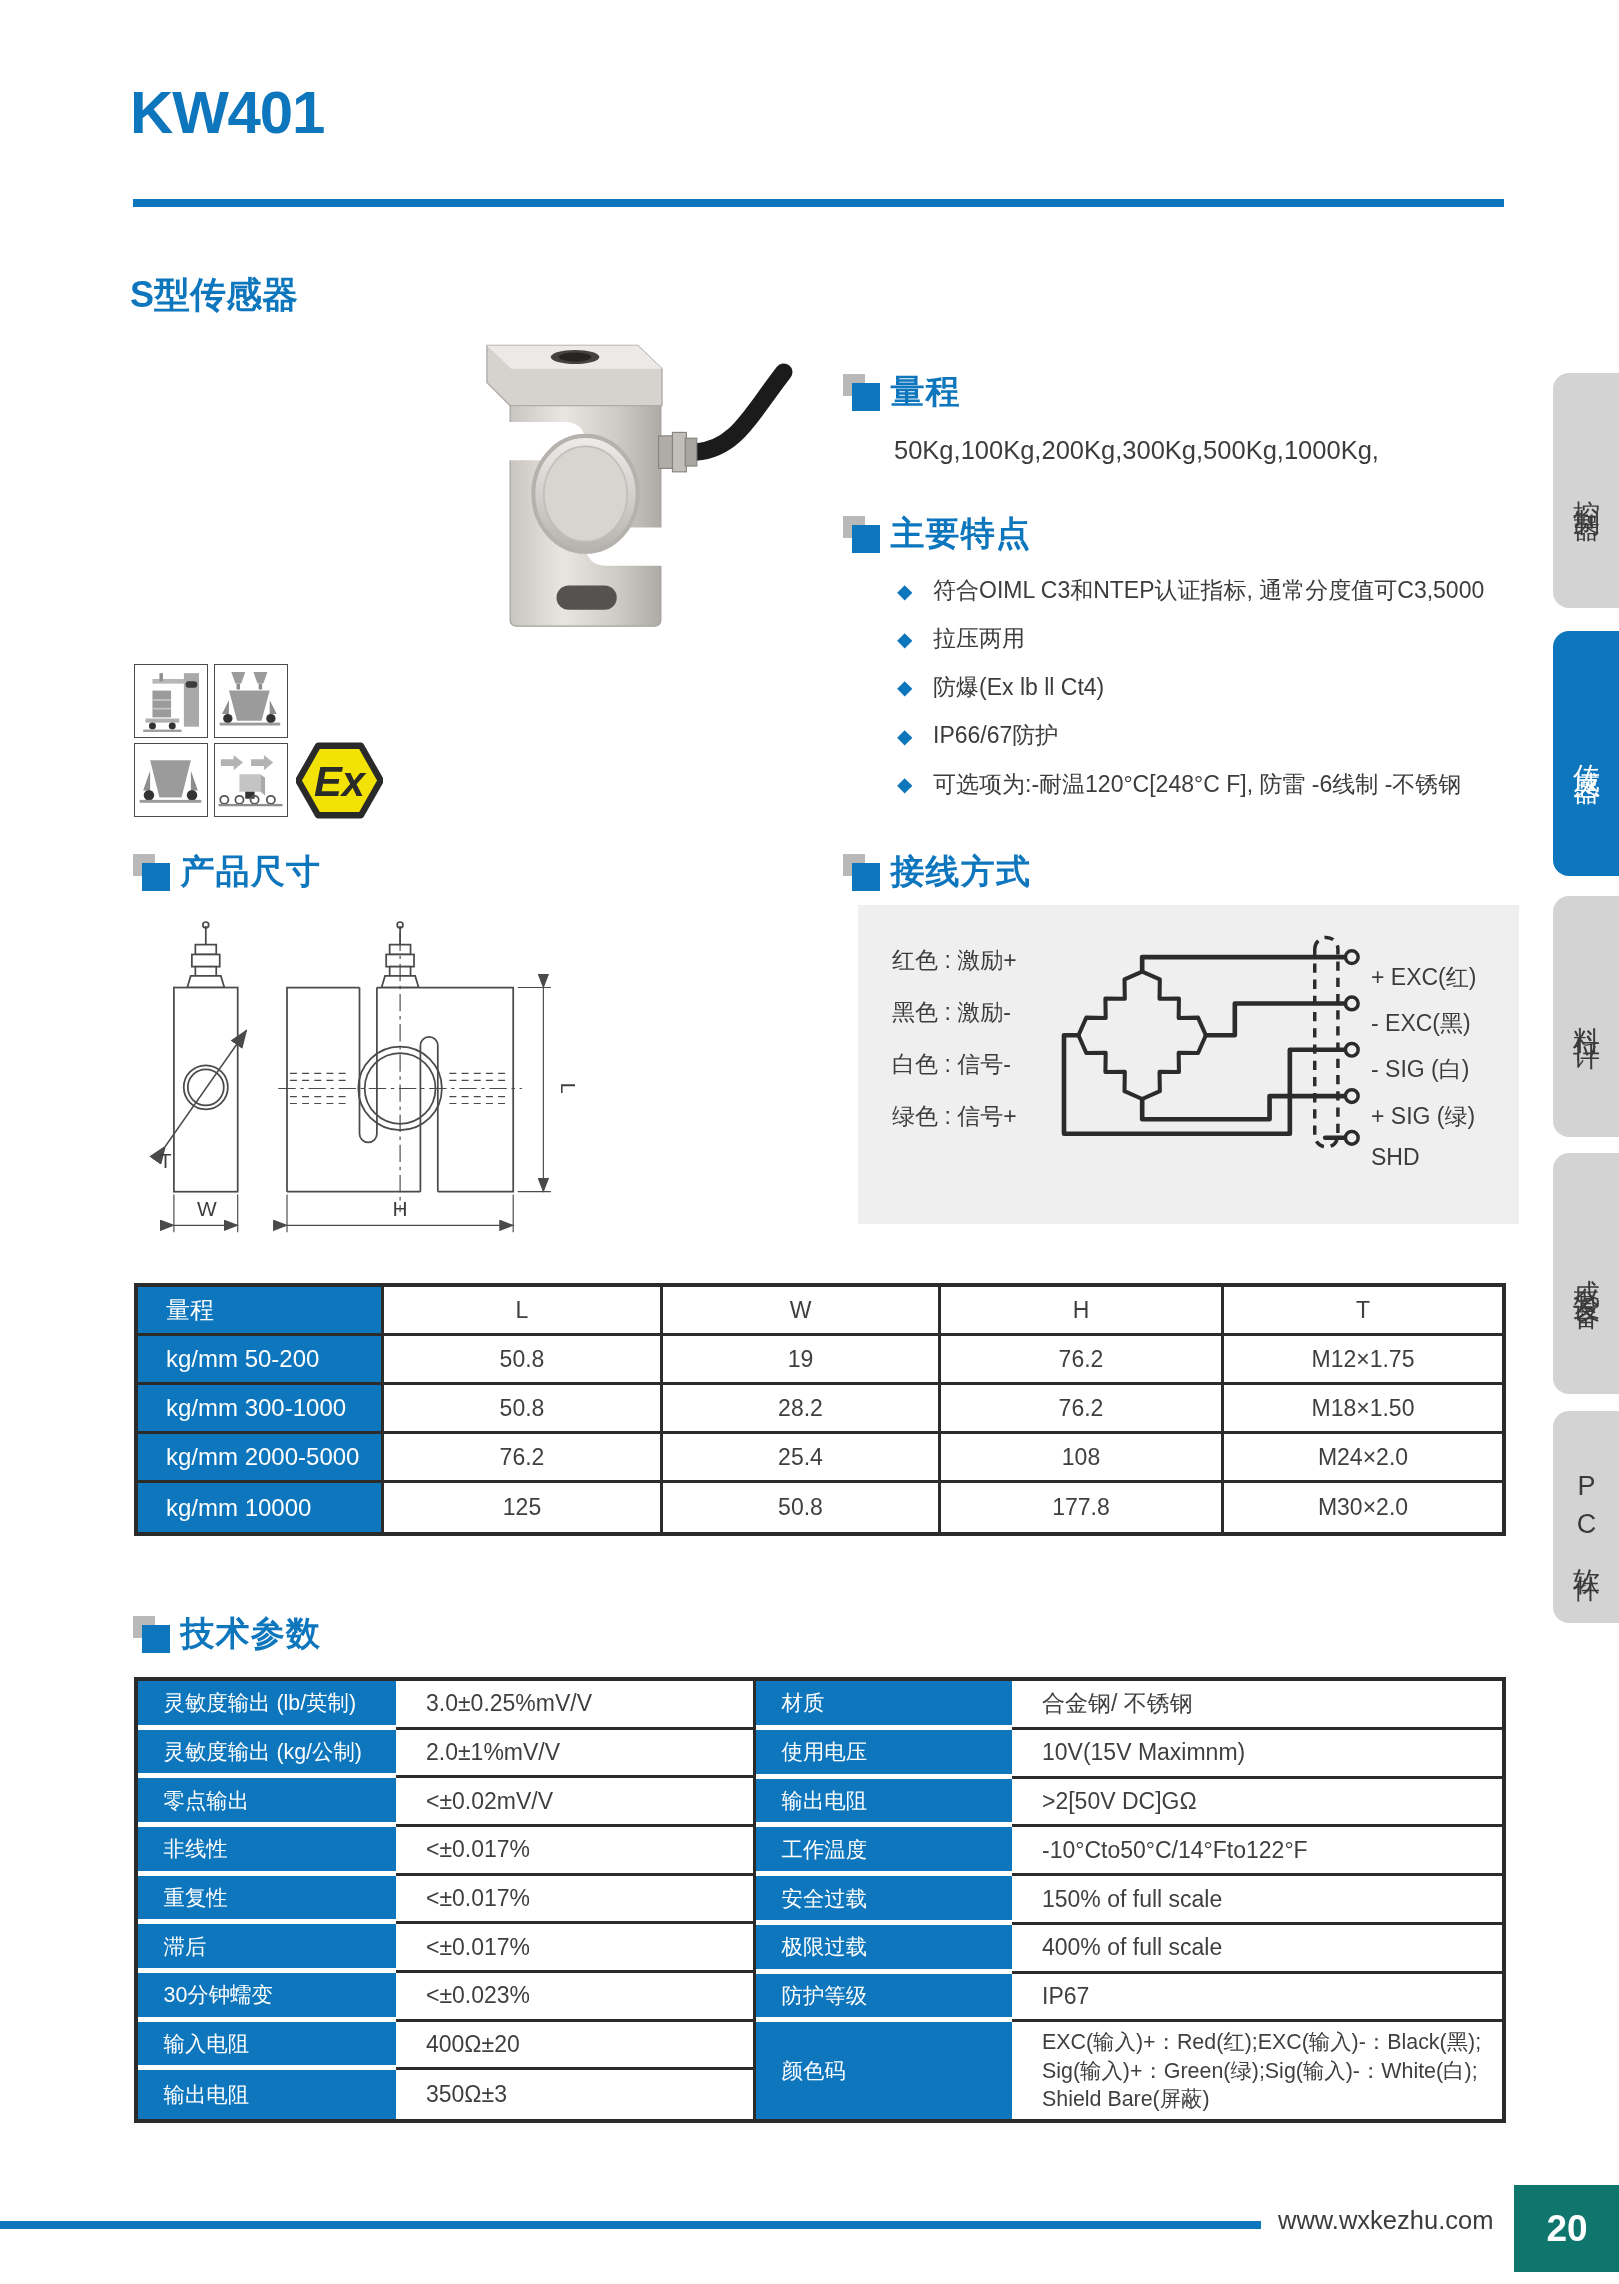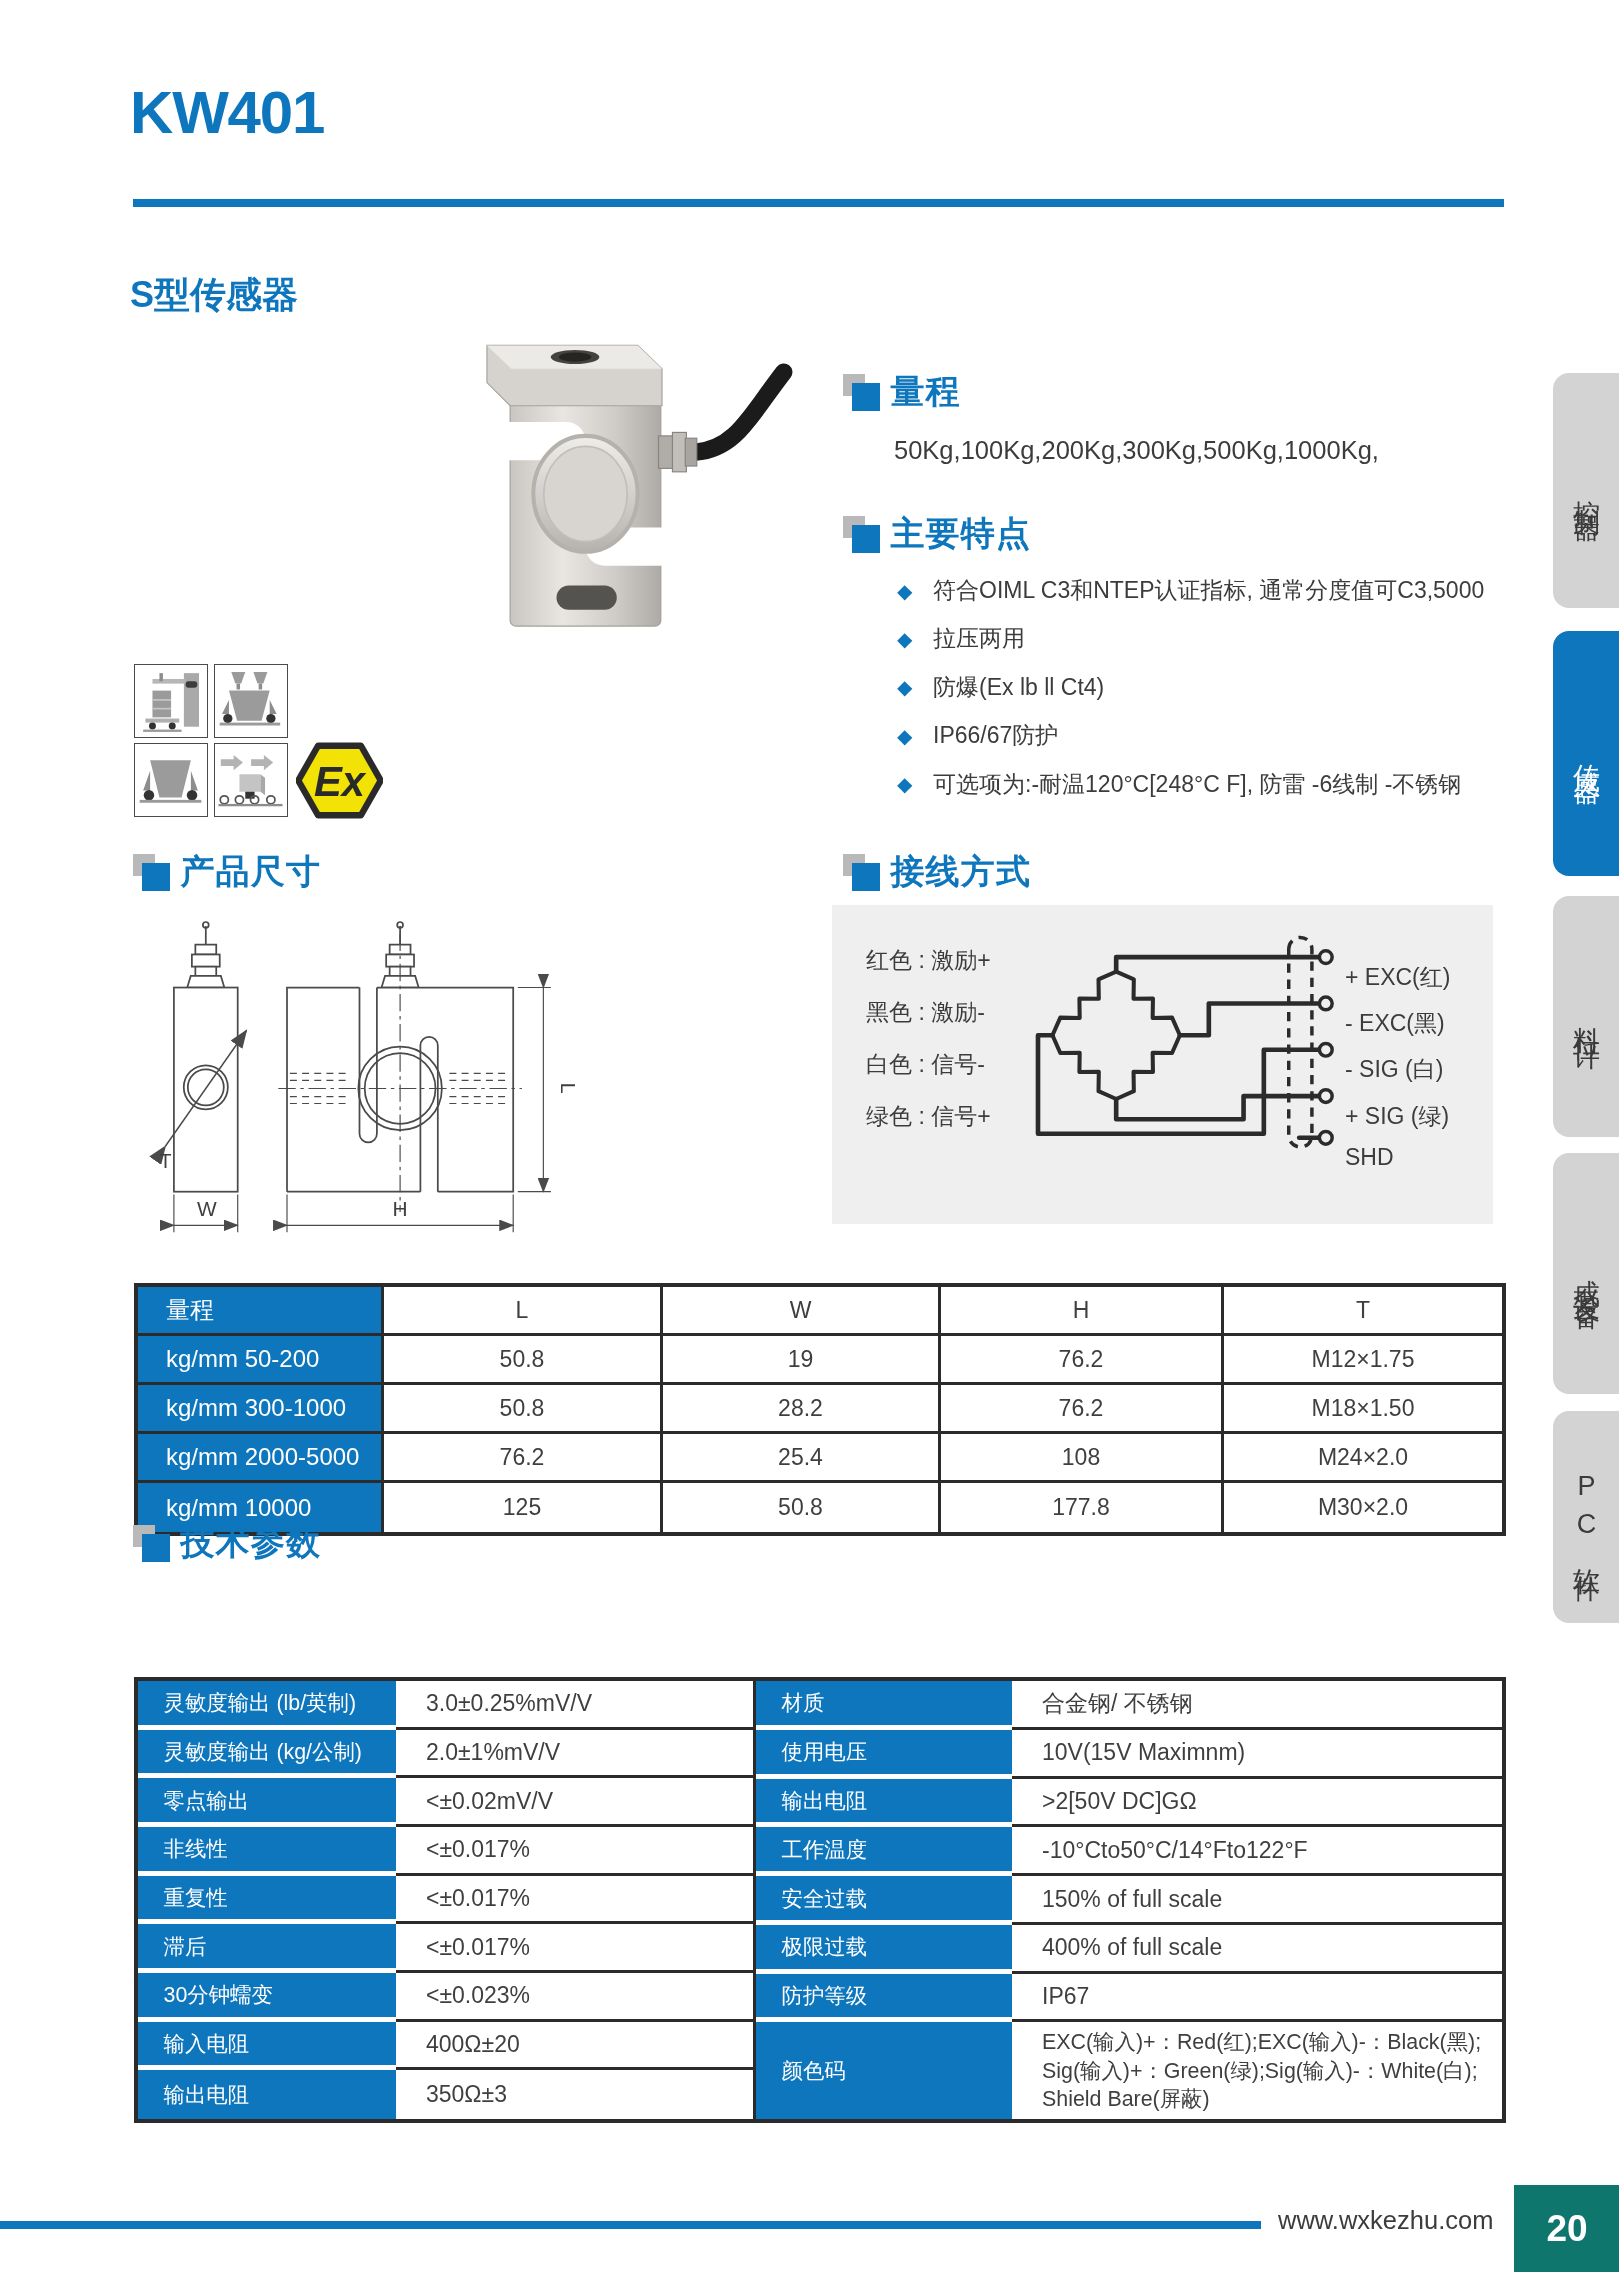--- a/index.html
+++ b/index.html
@@ -20,21 +20,21 @@
 
   .body-text { position:absolute; font-size:25.5px; color:#3c3c3c; white-space:nowrap; }
 
   
   .features { position:absolute; left:897px; top:577px; display:flex; flex-direction:column; }
   .feature { display:flex; align-items:center; height:27px; margin-bottom:21.4px; white-space:nowrap; }
   .feature .dia { color:#0e76bc; font-size:20px; width:36px; flex:0 0 36px; }
   .feature .ftext { font-size:23px; color:#3c3c3c; }
 
   
-  .wiring-panel { position:absolute; left:832px; top:905px; width:661px; height:319px; background:#efefef;padding-left:12px; }
+  .wiring-panel { position:absolute; left:858px; top:905px; width:661px; height:319px; background:#efefef;padding-left:12px; }
   .wlabel { position:absolute; left:34px; height:29px; font-size:23px; color:#3c3c3c; white-space:nowrap; display:flex; align-items:center; }
   .wrlabel { position:absolute; left:513px; height:29px; font-size:23px; color:#3c3c3c; white-space:nowrap; display:flex; align-items:center;margin-top:20px; }
   .bridge-svg { position:absolute; left:0; top:0; }
 
   
   .app-icon { position:absolute; width:74px; height:74px; background:#fff; border:1.7px solid #4a4a4a; }
   .ex-box { position:absolute; left:296px; top:742px; width:87px; height:77px;text-align:right; }
 
   
   .dim-table { position:absolute; left:134px; top:1283px; width:1372px; border:4px solid #2b2b2b; display:grid;
@@ -340,21 +340,21 @@
     <div class="c">108</div>
     <div class="c">M24×2.0</div>
 
     <div class="c lab">kg/mm 10000</div>
     <div class="c">125</div>
     <div class="c">50.8</div>
     <div class="c">177.8</div>
     <div class="c">M30×2.0</div>
   </div>
 
-  <div class="sec-header" style="left:133px;top:1522px;justify-content:space-between;">
+  <div class="sec-header" style="left:133px;top:1613px;justify-content:space-between;">
     <span class="sec-bullet">
         <i class="g"></i>
         <i class="b"></i>
       </span>
     <span class="sec-title">技术参数</span>
   </div>
 
   <div class="tech-table">
     <div class="tech-col tc-l1">
       <div class="tcell blue">灵敏度输出 (lb/英制)</div>

